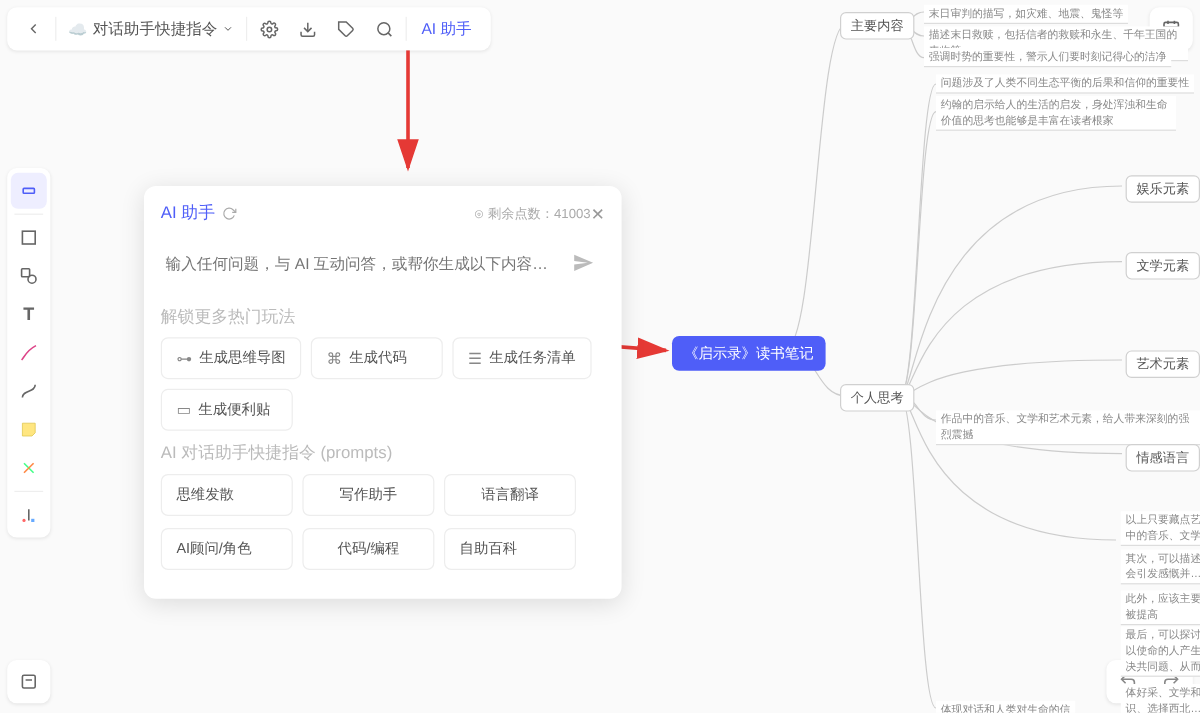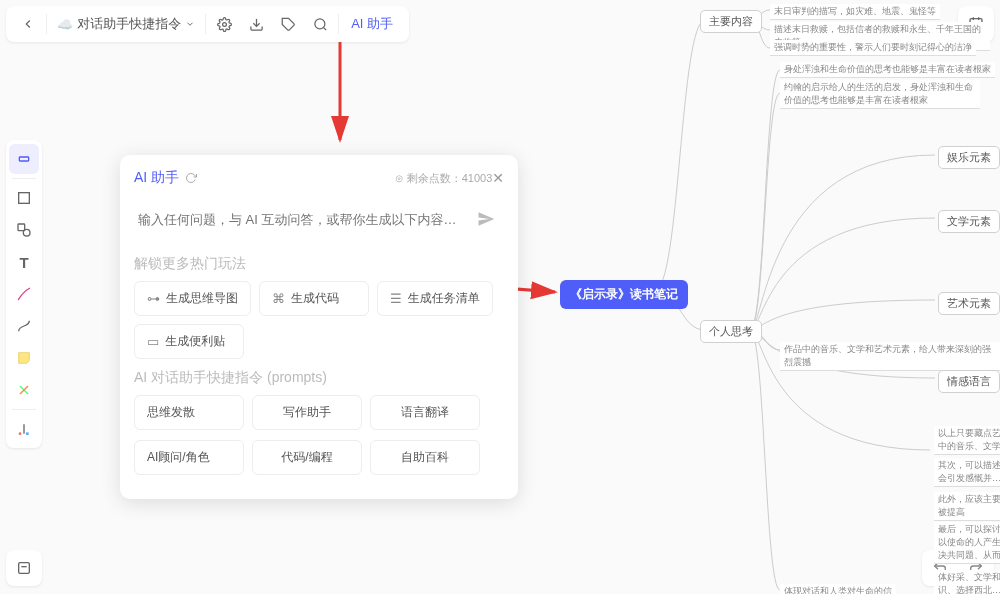--- a/index.html
+++ b/index.html
@@ -25,21 +25,21 @@
 .ai-input-row{display:flex;align-items:center;background:#fff;border-radius:6px;padding:8px 4px;margin-bottom:14px}
 .ai-input{flex:1;border:none;outline:none;font-size:13px;color:#999;background:transparent}
 .ai-send{width:28px;height:28px;display:flex;align-items:center;justify-content:center;color:#bbb;cursor:pointer}
 .ai-section-label{font-size:14px;color:#bbb;margin-bottom:8px}
 .chip-row{display:flex;gap:8px;flex-wrap:wrap;margin-bottom:10px}
 .chip{border:1px solid #ededed;border-radius:6px;padding:8px 12px;font-size:12px;color:#555;cursor:pointer;display:flex;align-items:center;gap:6px;background:#fff;min-width:110px;justify-content:flex-start}
 .chip-icon{color:#888;font-size:13px}
 .mindmap{position:absolute;left:540px;top:-20px;right:-30px;bottom:0}
 .mm-svg{position:absolute;inset:0;width:100%;height:100%}
 .mm-node{position:absolute;border:1px solid #d0d0d0;border-radius:4px;padding:3px 8px;font-size:10px;color:#555;background:#fff;white-space:nowrap}
-.mm-root{position:absolute;background:#4f5ef8;color:#fff;border-radius:6px;padding:6px 10px;font-size:12px;font-weight:700;white-space:nowrap}
+.mm-root{position:absolute;background:#4f5ef8;color:#fff;border-radius:6px;padding:6px 10px;font-size:12px;font-weight:400;white-space:nowrap}
 .mm-cat{font-size:11px;border-radius:5px}
 .mm-leaf{font-size:9px;border:none;border-bottom:1px solid #ddd;border-radius:0;padding:1px 4px;color:#888;max-width:220px;white-space:normal}
 .arrow{position:absolute;pointer-events:none}
 svg{overflow:visible}
 </style>
 </head>
 <body>
 
 <div class="top-bar">
   <div class="top-btn">
@@ -231,21 +231,21 @@
         <span>语言翻译</span>
       </div>
   </div>
   <div class="chip-row">
     <div class="chip" style="">
         <span>AI顾问/角色</span>
       </div>
     <div class="chip" style="justify-content:center">
         <span>代码/编程</span>
       </div>
-    <div class="chip" style="justify-content:center">
+    <div class="chip" style="justify-content:flex-start">
         <span>自助百科</span>
       </div>
   </div>
 </div>
 
 <div class="mindmap">
   <svg class="mm-svg">
     <g stroke="#ccc" stroke-width="1" fill="none">
       <path d="M115 310 C 140 310 140 40 165 40"></path>
       <path d="M115 310 C 140 310 140 350 165 350"></path>
@@ -265,21 +265,21 @@
   </svg>
 
   <div class="mm-root" style="left:20px;top:300px">《启示录》读书笔记</div>
 
   <div class="mm-node mm-cat" style="left:160px;top:30px">主要内容</div>
   <div class="mm-node mm-cat" style="left:160px;top:340px">个人思考</div>
 
   <div class="mm-node mm-leaf" style="left:230px;top:24px">末日审判的描写，如灾难、地震、鬼怪等</div>
   <div class="mm-node mm-leaf" style="left:230px;top:42px">描述末日救赎，包括信者的救赎和永生、千年王国的来临等</div>
   <div class="mm-node mm-leaf" style="left:230px;top:60px">强调时势的重要性，警示人们要时刻记得心的洁净</div>
-  <div class="mm-node mm-leaf" style="left:240px;top:82px">身处浑浊和生命价值的思考也能够是丰富在读者根家</div>
+  <div class="mm-node mm-leaf" style="left:240px;top:82px">问题涉及了人类不同生态平衡的后果和信仰的重要性</div>
   <div class="mm-node mm-leaf" style="left:240px;top:100px;max-width:200px">约翰的启示给人的生活的启发，身处浑浊和生命价值的思考也能够是丰富在读者根家</div>
 
   <div class="mm-node mm-cat" style="left:398px;top:166px">娱乐元素</div>
   <div class="mm-node mm-cat" style="left:398px;top:230px">文学元素</div>
   <div class="mm-node mm-cat" style="left:398px;top:312px">艺术元素</div>
   <div class="mm-node mm-leaf" style="left:240px;top:362px">作品中的音乐、文学和艺术元素，给人带来深刻的强烈震撼</div>
   <div class="mm-node mm-cat" style="left:398px;top:390px">情感语言</div>
 
   <div class="mm-node mm-leaf" style="left:394px;top:446px;max-width:90px">以上只要藏点艺术等中的音乐、文学和艺</div>
   <div class="mm-node mm-leaf" style="left:394px;top:478px;max-width:90px">其次，可以描述前景会引发感慨并…</div>

